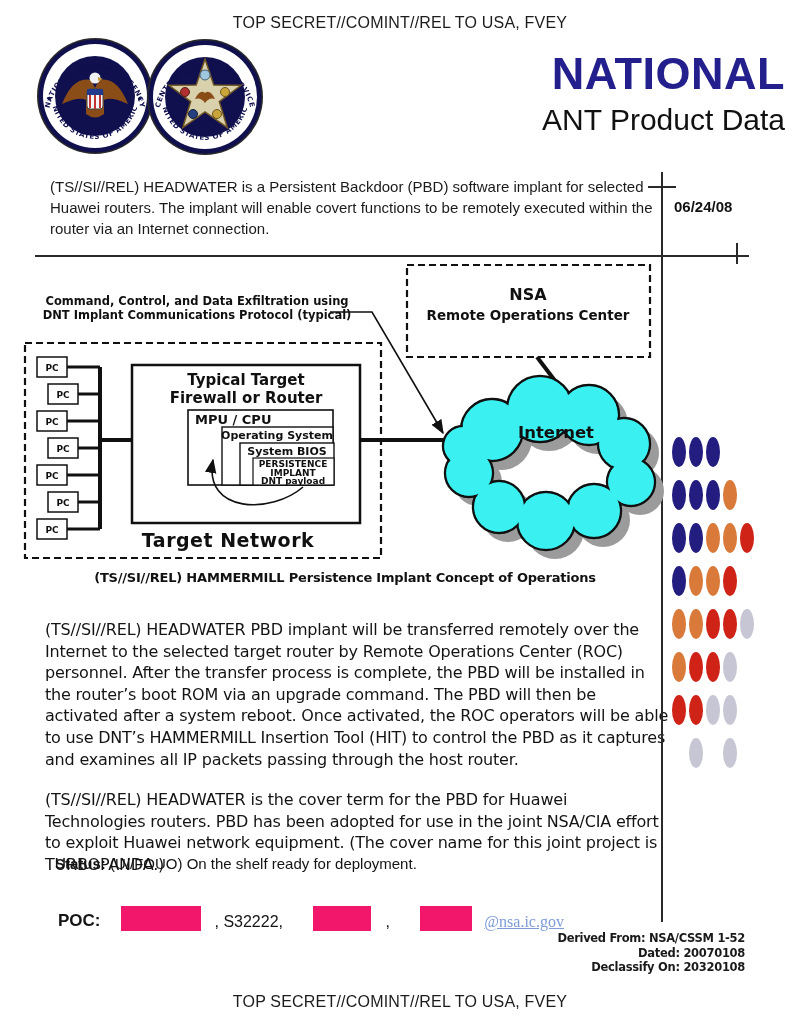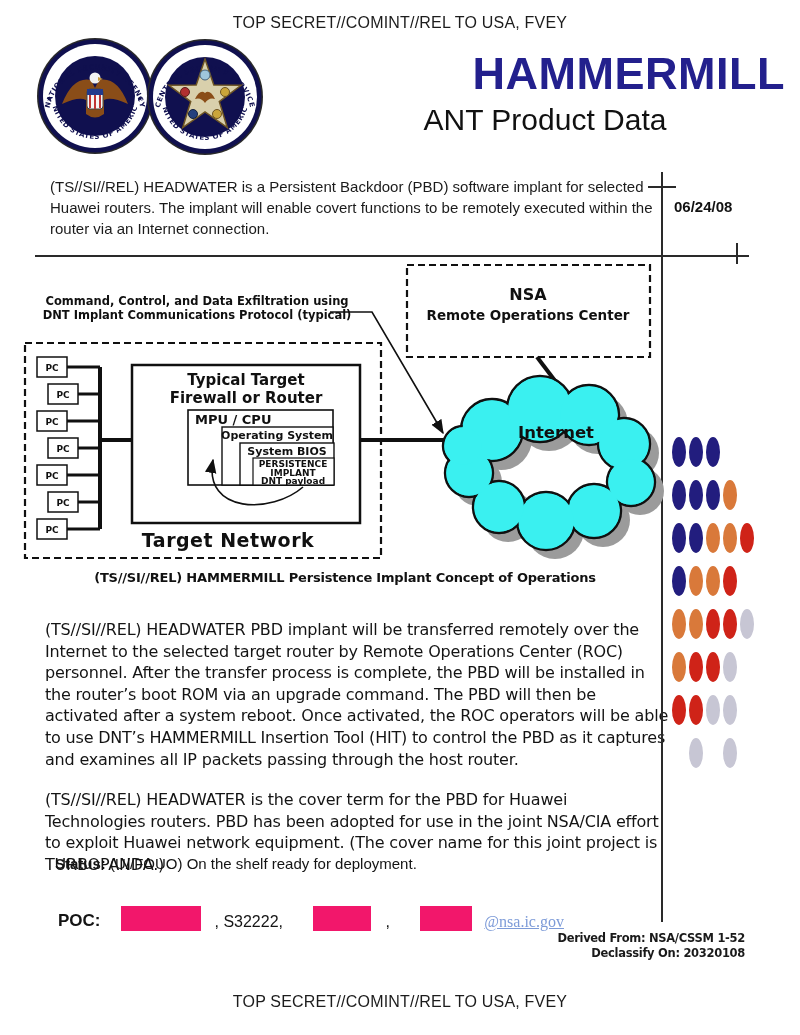--- a/index.html
+++ b/index.html
@@ -5,21 +5,21 @@
   html,body{margin:0;padding:0;}
   body{width:800px;height:1035px;background:#fff;position:relative;overflow:hidden;
        font-family:"Liberation Sans",sans-serif;color:#141414;}
   .abs{position:absolute;}
 
   
   .class-banner{width:800px;text-align:center;font-size:16px;color:#1c1c1c;letter-spacing:.2px;}
   .doc-title{right:15px;width:480px;text-align:right;font-weight:bold;
              font-size:45px;letter-spacing:.5px;color:var(--title-navy);
              font-family:"Liberation Sans",sans-serif;}
-  .doc-subtitle{right:15px;width:480px;text-align:center;font-size:30px;color:#111;}
+  .doc-subtitle{right:15px;width:480px;text-align:right;font-size:30px;color:#111;}
 
   
   .vrule{left:661px;top:172px;width:2px;height:750px;background:#2a2a2a;z-index:1;}
   .hrule{left:35px;top:255px;width:714px;height:2px;background:#2a2a2a;z-index:1;}
   .tick-h{left:648px;top:186px;width:28px;height:2px;background:#2a2a2a;z-index:1;}
   .tick-v{left:736px;top:243px;width:2px;height:21px;background:#2a2a2a;z-index:1;}
   .date{left:674px;top:198px;font-weight:bold;font-size:15px;color:#111;}
 
   
   .intro{left:50px;top:176px;width:615px;font-size:15px;line-height:21px;color:#1b1b1b;}
@@ -120,21 +120,21 @@
         <circle cx="-20" cy="-5" r="4.5" fill="#b03030" stroke="#5c1c1c" stroke-width="1"></circle>
         <circle cx="20" cy="-5" r="4.5" fill="#caa53a" stroke="#6e5524" stroke-width="1"></circle>
         <circle cx="-12" cy="17" r="4.5" fill="#24407e" stroke="#12203f" stroke-width="1"></circle>
         <circle cx="12" cy="17" r="4.5" fill="#caa53a" stroke="#6e5524" stroke-width="1"></circle>
         <path fill="var(--seal-gold)" d="M -10,2 Q -5,-8 0,-4 Q 5,-8 10,2 Q 4,0 0,6 Q -4,0 -10,2 Z"></path>
       </g>
     </g>
   </svg>
 </div>
 
-<div class="abs doc-title" style="top:48px">HAMMERMILL</div>
+<div class="abs doc-title" style="top:48px">NATIONAL</div>
 <div class="abs doc-subtitle" style="top:103px">ANT Product Data</div>
 
 <div class="abs vrule"></div>
 <div class="abs tick-h"></div>
 <div class="abs hrule"></div>
 <div class="abs tick-v"></div>
 <div class="abs date">06/24/08</div>
 
 <div class="abs intro">(TS//SI//REL) HEADWATER is a Persistent Backdoor (PBD) software implant for selected Huawei routers. The implant will enable covert functions to be remotely executed within the router via an Internet connection.</div>
 
@@ -268,20 +268,21 @@
   <span class="redaction red-1"></span>
   <span>, S32222,</span>&nbsp;
   <span class="redaction red-2"></span>
   <span>,</span>&nbsp;
   <span class="redaction red-3"></span>
   <span class="email-link">@nsa.ic.gov</span>
 </div>
 
 <div class="abs derived-block">
   <div>Derived From: NSA/CSSM 1-52</div>
+  <div>Dated: 20070108</div>
   <div>Declassify On: 20320108</div>
 </div>
 
 <div class="abs dots">
     <div class="dot-row"><span class="dot" style="background: rgb(34, 29, 126);"></span><span class="dot" style="background: rgb(34, 29, 126);"></span><span class="dot" style="background: rgb(34, 29, 126);"></span></div>
     <div class="dot-row"><span class="dot" style="background: rgb(34, 29, 126);"></span><span class="dot" style="background: rgb(34, 29, 126);"></span><span class="dot" style="background: rgb(34, 29, 126);"></span><span class="dot" style="background: rgb(217, 121, 58);"></span></div>
     <div class="dot-row"><span class="dot" style="background: rgb(34, 29, 126);"></span><span class="dot" style="background: rgb(34, 29, 126);"></span><span class="dot" style="background: rgb(217, 121, 58);"></span><span class="dot" style="background: rgb(217, 121, 58);"></span><span class="dot" style="background: rgb(207, 35, 24);"></span></div>
     <div class="dot-row"><span class="dot" style="background: rgb(34, 29, 126);"></span><span class="dot" style="background: rgb(217, 121, 58);"></span><span class="dot" style="background: rgb(217, 121, 58);"></span><span class="dot" style="background: rgb(207, 35, 24);"></span></div>
     <div class="dot-row"><span class="dot" style="background: rgb(217, 121, 58);"></span><span class="dot" style="background: rgb(217, 121, 58);"></span><span class="dot" style="background: rgb(207, 35, 24);"></span><span class="dot" style="background: rgb(207, 35, 24);"></span><span class="dot" style="background: rgb(199, 198, 212);"></span></div>
     <div class="dot-row"><span class="dot" style="background: rgb(217, 121, 58);"></span><span class="dot" style="background: rgb(207, 35, 24);"></span><span class="dot" style="background: rgb(207, 35, 24);"></span><span class="dot" style="background: rgb(199, 198, 212);"></span></div>

